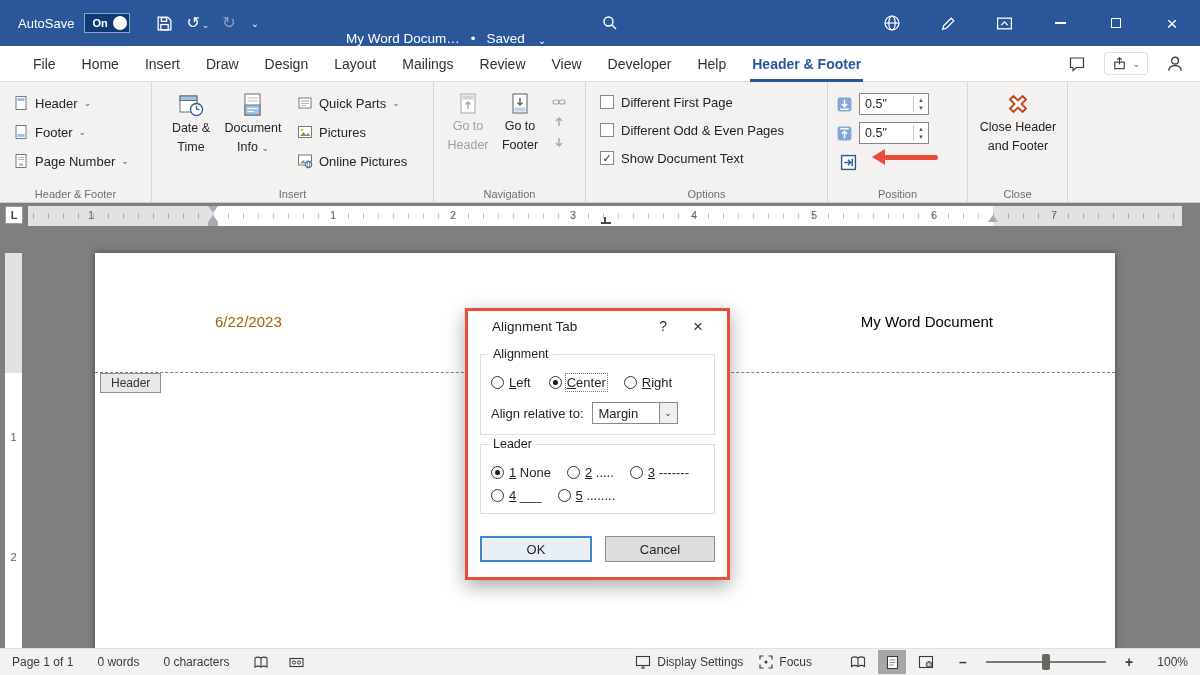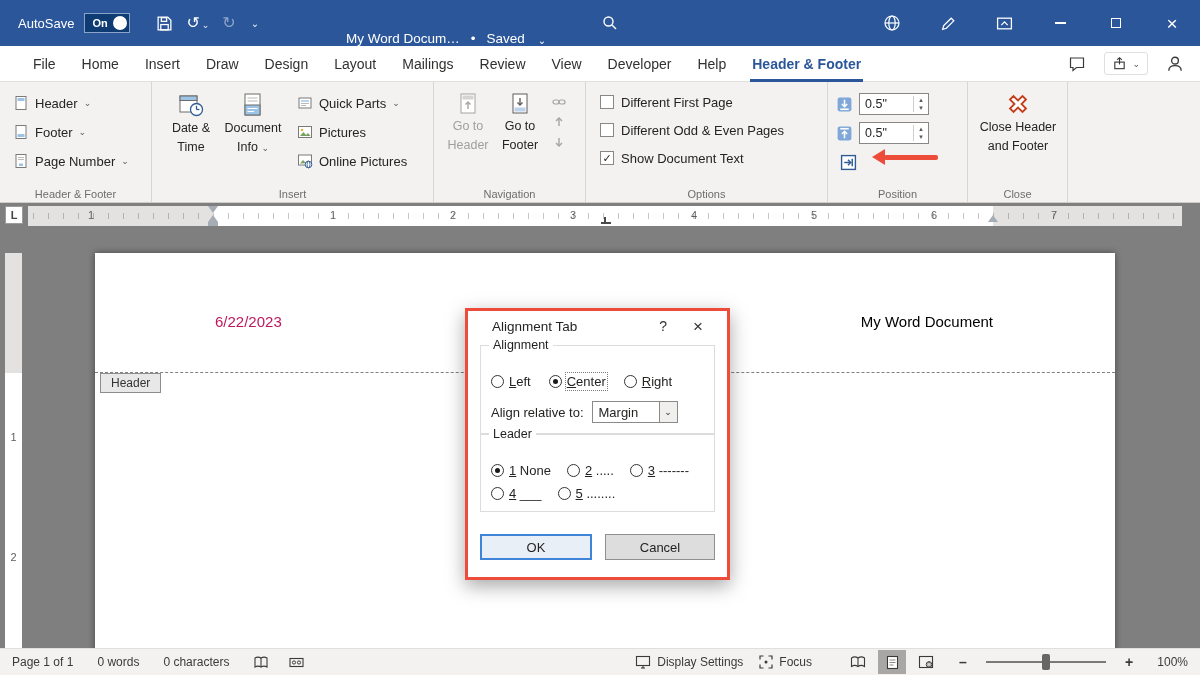--- a/index.html
+++ b/index.html
@@ -69,33 +69,33 @@
   .m-tri-down{position:absolute;width:0;height:0;border-left:5px solid transparent;border-right:5px solid transparent;border-top:7px solid #a7adb5}
   .m-tri-up{position:absolute;width:0;height:0;border-left:5px solid transparent;border-right:5px solid transparent;border-bottom:7px solid #a7adb5}
   .m-box{position:absolute;width:10px;height:4px;background:#a7adb5}
   .ctab{position:absolute;width:9px;height:7px;border-left:2px solid #4a4a4a;border-bottom:0;bottom:2px}
   .ctab::after{content:"";position:absolute;left:-5px;bottom:0;width:10px;height:2px;background:#4a4a4a}
   .vruler{position:absolute;left:5px;top:50px;width:17px;bottom:0;background:#e3e2e1}
   .vruler .active{position:absolute;left:0;top:120px;width:17px;bottom:0;background:#fff}
   .vruler .n{position:absolute;left:0;width:17px;text-align:center;font-size:11px;color:#5f5f5f}
 
   .page{position:absolute;left:95px;top:50px;width:1020px;bottom:-10px;background:#fff;box-shadow:0 0 7px rgba(0,0,0,.45)}
-  .hdr-date{position:absolute;left:120px;top:60px;font-size:15px;color:#be185d}
+  .hdr-date{position:absolute;left:120px;top:60px;font-size:15px;color:#a16207}
   .hdr-title{position:absolute;right:122px;top:60px;font-size:15px;color:#000}
   .hdr-line{position:absolute;left:0;right:0;top:119px;border-top:1px dashed #808080}
   .hdr-tag{position:absolute;left:5px;top:120px;background:#e8e8e8;border:1px solid #8d8d8d;font-size:12px;color:#333;padding:2px 10px}
 
   
   .dialog{position:absolute;left:465px;top:105px;width:265px;height:272px;background:#fff;border:3px solid #ee4c3b;box-shadow:0 6px 18px rgba(0,0,0,.35);font-size:13px;z-index:5}
   .dlg-title{height:30px;display:flex;align-items:center;padding:0 24px;font-size:13.5px}
   .dlg-title .t{flex:1}
   .dlg-help{color:#333;margin-right:26px;font-size:14px}
   .dlg-x{font-size:17px;color:#333;line-height:1}
   .dlg-body{padding:4px 12px 10px}
-  .grp{position:relative;border:1px solid #dcdcdc;padding:28px 10px 10px;}
+  .grp{position:relative;border:1px solid #dcdcdc;padding:20px 10px 10px;margin-top:9px}
   .grp-label{position:absolute;top:-8px;left:8px;background:#fff;padding:0 4px;font-size:12.5px;color:#1f1f1f}
   .radio{display:flex;align-items:center;gap:5px;white-space:nowrap}
   .rdot{flex:none;width:13px;height:13px;border:1px solid #333;border-radius:50%;background:#fff;position:relative}
   .rdot.sel::after{content:"";position:absolute;left:3px;top:3px;right:3px;bottom:3px;background:#1a1a1a;border-radius:50%}
   .ul-first{display:inline-block}
   .ul-first::first-letter{text-decoration:underline}
   .focus-dotted{outline:1px dotted #7a7a7a;outline-offset:1px}
   .align-row{display:flex;gap:18px}
   .rel-row{display:flex;align-items:center;gap:8px;margin-top:12px}
   .combo{display:flex;align-items:center;width:86px;height:22px;border:1px solid #8a8a8a;background:#fff}

